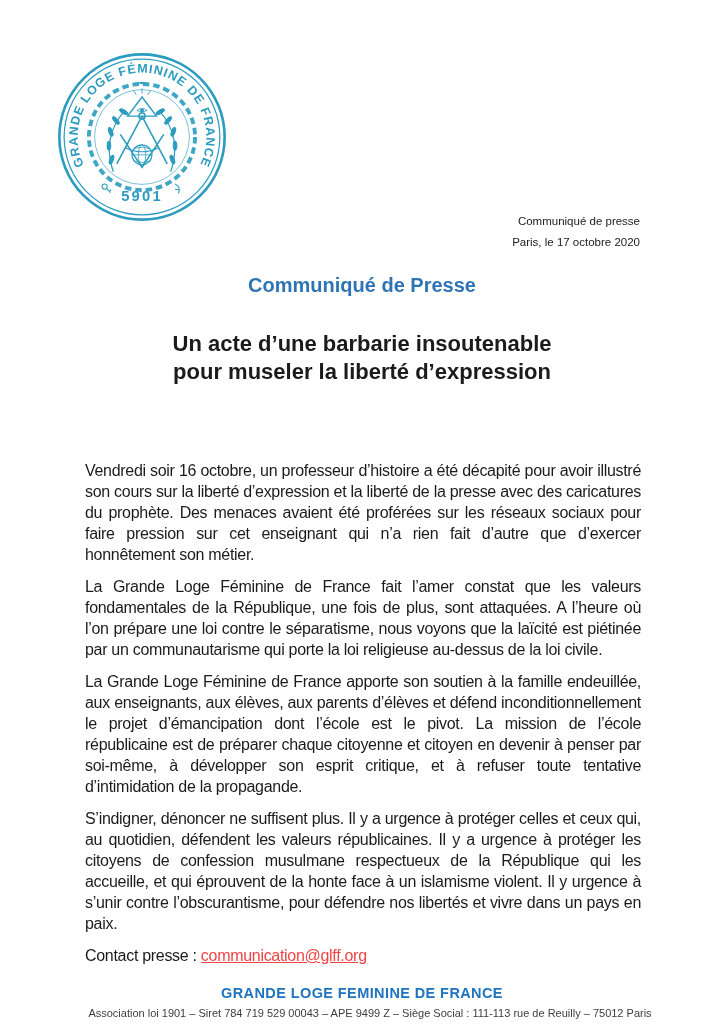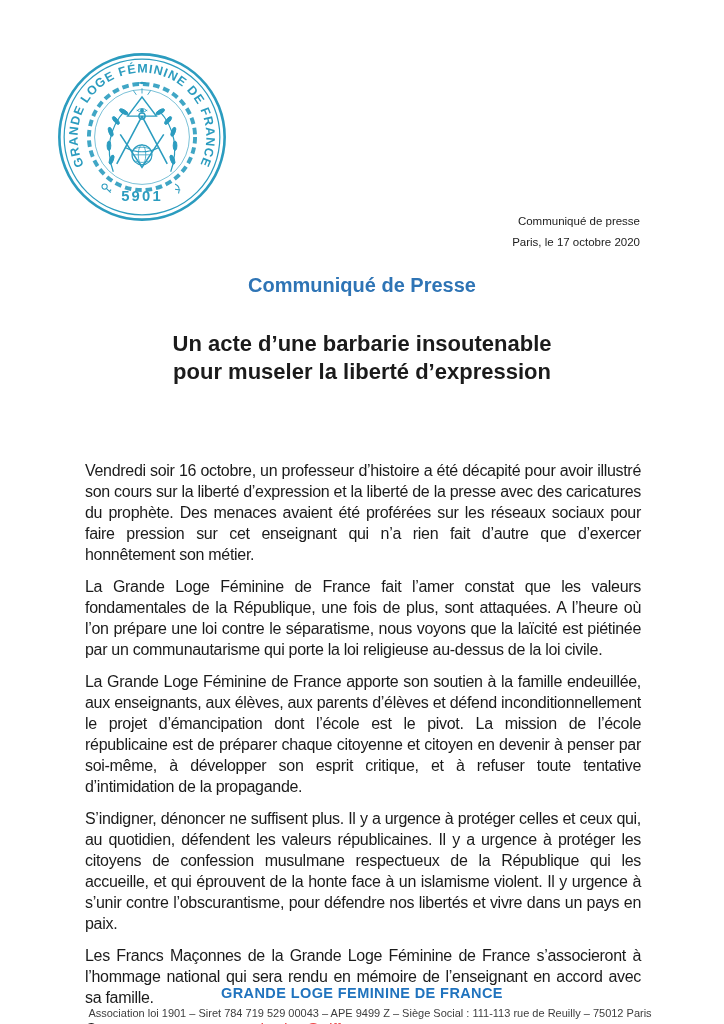--- a/index.html
+++ b/index.html
@@ -131,21 +131,20 @@
   <h2 class="doc-subtitle">
     <span class="sub-line">Un acte d’une barbarie insoutenable</span>
     <span class="sub-line">pour museler la liberté d’expression</span>
   </h2>
 
   <div class="body-text">
     <p>Vendredi soir 16 octobre, un professeur d’histoire a été décapité pour avoir illustré son cours sur la liberté d’expression et la liberté de la presse avec des caricatures du prophète. Des menaces avaient été proférées sur les réseaux sociaux pour faire pression sur cet enseignant qui n’a rien fait d’autre que d’exercer honnêtement son métier.</p>
     <p>La Grande Loge Féminine de France fait l’amer constat que les valeurs fondamentales de la République, une fois de plus, sont attaquées. A l’heure où l’on prépare une loi contre le séparatisme, nous voyons que la laïcité est piétinée par un communautarisme qui porte la loi religieuse au-dessus de la loi civile.</p>
     <p>La Grande Loge Féminine de France apporte son soutien à la famille endeuillée, aux enseignants, aux élèves, aux parents d’élèves et défend inconditionnellement le projet d’émancipation dont l’école est le pivot. La mission de l’école républicaine est de préparer chaque citoyenne et citoyen en devenir à penser par soi-même, à développer son esprit critique, et à refuser toute tentative d’intimidation de la propagande.</p>
     <p>S’indigner, dénoncer ne suffisent plus. Il y a urgence à protéger celles et ceux qui, au quotidien, défendent les valeurs républicaines. Il y a urgence à protéger les citoyens de confession musulmane respectueux de la République qui les accueille, et qui éprouvent de la honte face à un islamisme violent. Il y urgence à s’unir contre l’obscurantisme, pour défendre nos libertés et vivre dans un pays en paix.</p>
-    <p>Les Francs Maçonnes de la Grande Loge Féminine de France s’associeront à l’hommage national qui sera rendu en mémoire de l’enseignant en accord avec sa famille.</p>
     <p class="contact"><strong>Contact presse</strong><span class="sep"> : </span><a class="email" href="#">communication@glff.org</a></p>
   </div>
 
   <div class="page-footer">
     <div class="org-name">GRANDE LOGE FEMININE DE FRANCE</div>
     <div class="legal-line">Association loi 1901 – Siret 784 719 529 00043 – APE 9499 Z – Siège Social : 111-113 rue de Reuilly – 75012 Paris</div>
   </div>
 
 </div>
 

